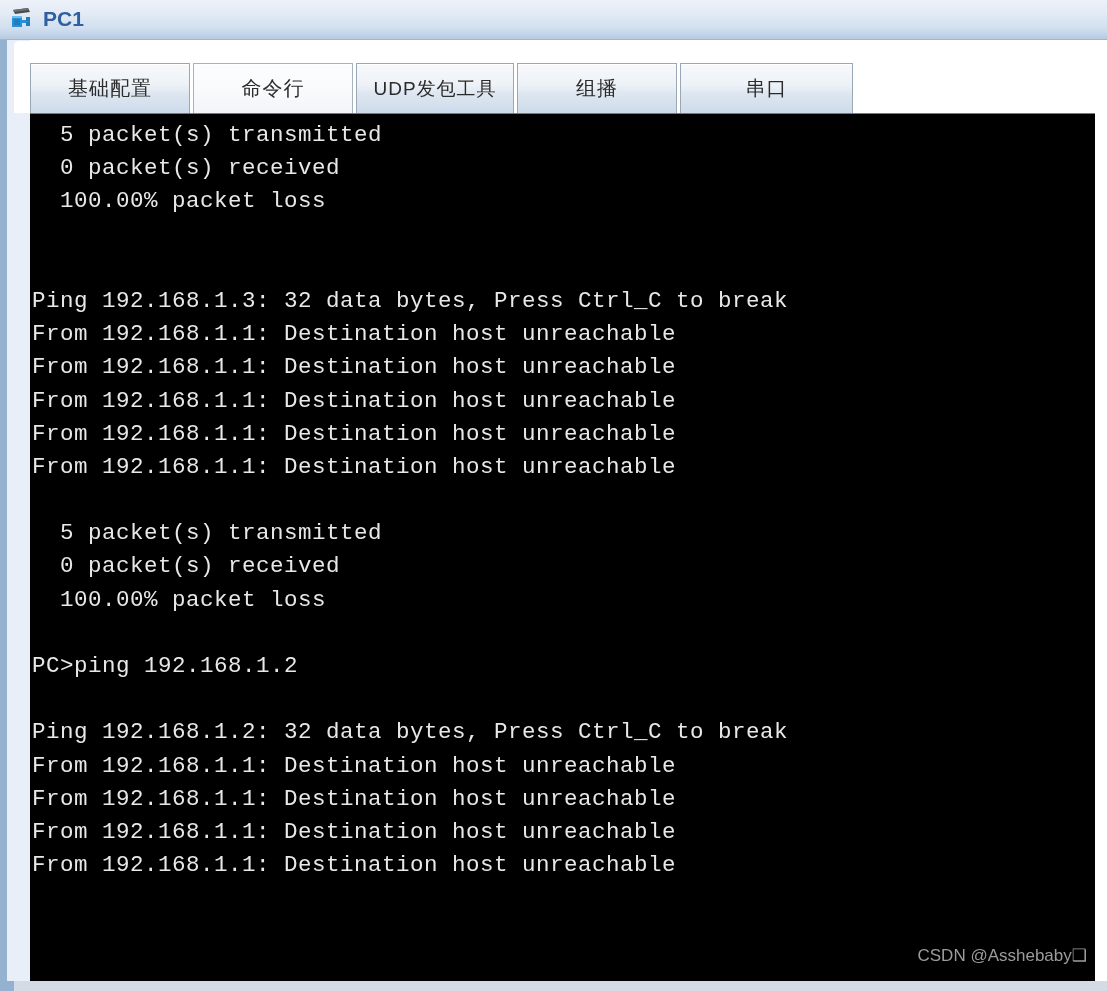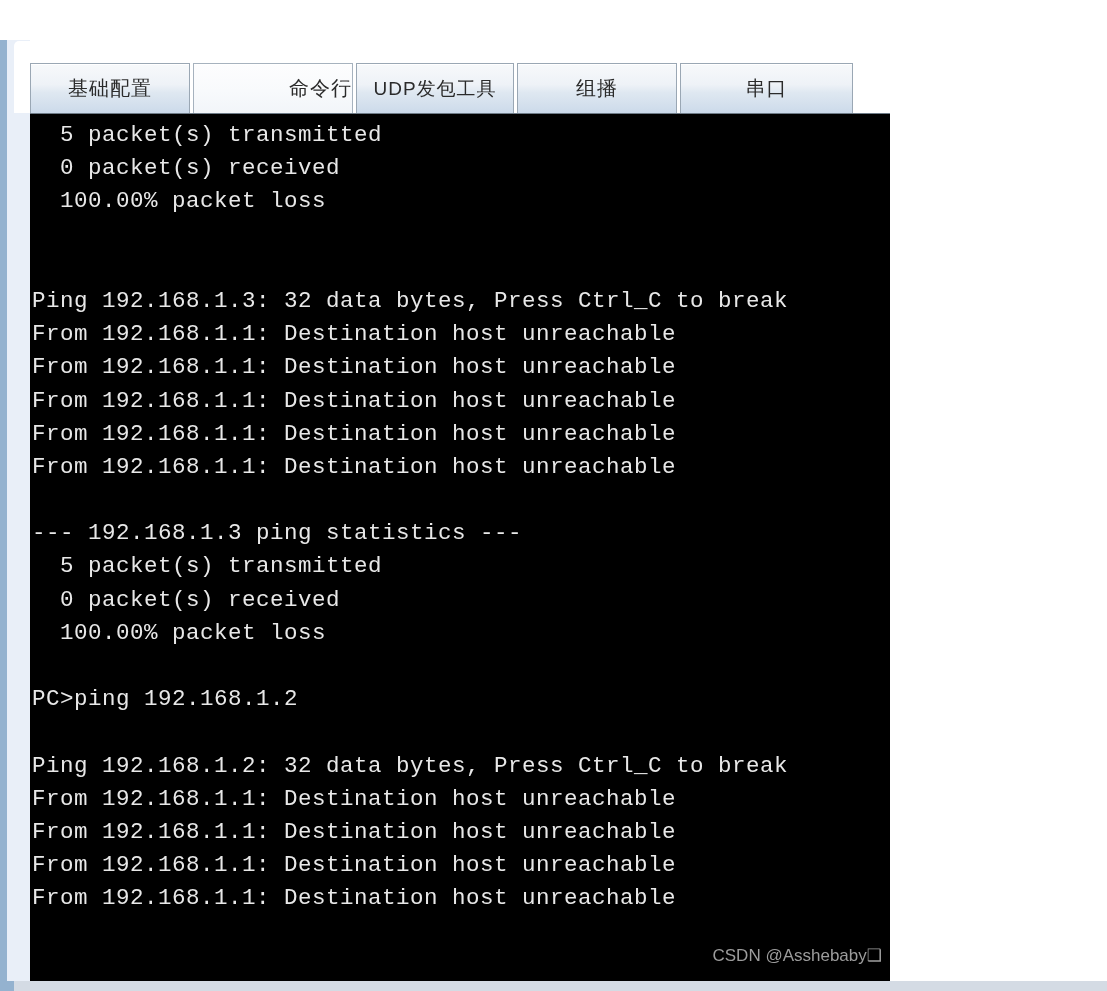--- a/index.html
+++ b/index.html
@@ -108,34 +108,33 @@
     font-family: "Liberation Sans", sans-serif;
     font-size: 20px;
     letter-spacing: 1px;
     cursor: default;
     position: relative;
     box-shadow: inset 0 1px 0 #ffffff;
   }
   .tab.active {
     background: linear-gradient(to bottom, #fdfdfe 0%, #f8fafc 55%, #f2f5f9 100%);
     border-color: #a6b2be;
-    justify-content: flex-end;
   }
   .tab-1 { width: 160px; align-items: center; }
   .tab-2 { width: 160px; }
   .tab-3 { width: 160px; }
   .tab-4 { width: 158px; font-size: 19px; }
   .tab-5 { width: 173px; }
 
   
   #terminal {
     position: absolute;
     left: 30px;
     top: 113px;
-    width: 860px;
+    width: 1065px;
     height: 868px;
     background: #000000;
     overflow: hidden;
     border-top: 1px solid #6f7c88;
   }
   #term-lines {
     position: absolute;
     left: 2px;
     top: 5px;
     width: 1075px;
@@ -176,20 +175,34 @@
     font-size: 17px;
     color: #9c9c9c;
     white-space: nowrap;
   }
 </style>
 </head>
 <body>
 
 <div id="window">
 
+  <div id="titlebar">
+    <div id="title-wrap">
+      <svg id="pc-icon" viewBox="0 0 28 28">
+        <path d="M4 5 L19 3 L21 7 L6 9 Z" fill="#4a4a4a"></path>
+        <path d="M4 5 L19 3 L20 5 L5 7 Z" fill="#6f6f6f"></path>
+        <path d="M3 11 L13 11 L13 15 L17 15 L17 12 L21 12 L21 21 L17 21 L17 18 L13 18 L13 22 L3 22 Z" fill="#2b8fd6"></path>
+        <path d="M3 11 L13 11 L13 13 L3 13 Z" fill="#69bdef"></path>
+        <path d="M5 14 L11 14 L11 20 L5 20 Z" fill="#1f7ec0"></path>
+        <rect x="17" y="12" width="4" height="4" fill="#1f7ec0"></rect>
+        <rect x="17" y="17" width="4" height="4" fill="#1f7ec0"></rect>
+      </svg>
+      <span id="window-title">PC1</span>
+    </div>
+  </div>
 
   <div id="rail-outer"></div>
   <div id="rail-inner"></div>
   <div id="panel"></div>
 
   <div id="tabstrip">
     <div class="tab tab-1">
       <span>基础配置</span>
     </div>
     <div class="tab tab-2 active">
@@ -213,21 +226,20 @@
         <div class="tline">  100.00% packet loss</div>
         <div class="tline"></div>
         <div class="tline"></div>
         <div class="tline">Ping 192.168.1.3: 32 data bytes, Press Ctrl_C to break</div>
         <div class="tline">From 192.168.1.1: Destination host unreachable</div>
         <div class="tline">From 192.168.1.1: Destination host unreachable</div>
         <div class="tline">From 192.168.1.1: Destination host unreachable</div>
         <div class="tline">From 192.168.1.1: Destination host unreachable</div>
         <div class="tline">From 192.168.1.1: Destination host unreachable</div>
         <div class="tline"></div>
-        <div class="tline">--- 192.168.1.3 ping statistics ---</div>
         <div class="tline">  5 packet(s) transmitted</div>
         <div class="tline">  0 packet(s) received</div>
         <div class="tline">  100.00% packet loss</div>
         <div class="tline"></div>
         <div class="tline">PC&gt;ping 192.168.1.2</div>
         <div class="tline"></div>
         <div class="tline">Ping 192.168.1.2: 32 data bytes, Press Ctrl_C to break</div>
         <div class="tline">From 192.168.1.1: Destination host unreachable</div>
         <div class="tline">From 192.168.1.1: Destination host unreachable</div>
         <div class="tline">From 192.168.1.1: Destination host unreachable</div>

